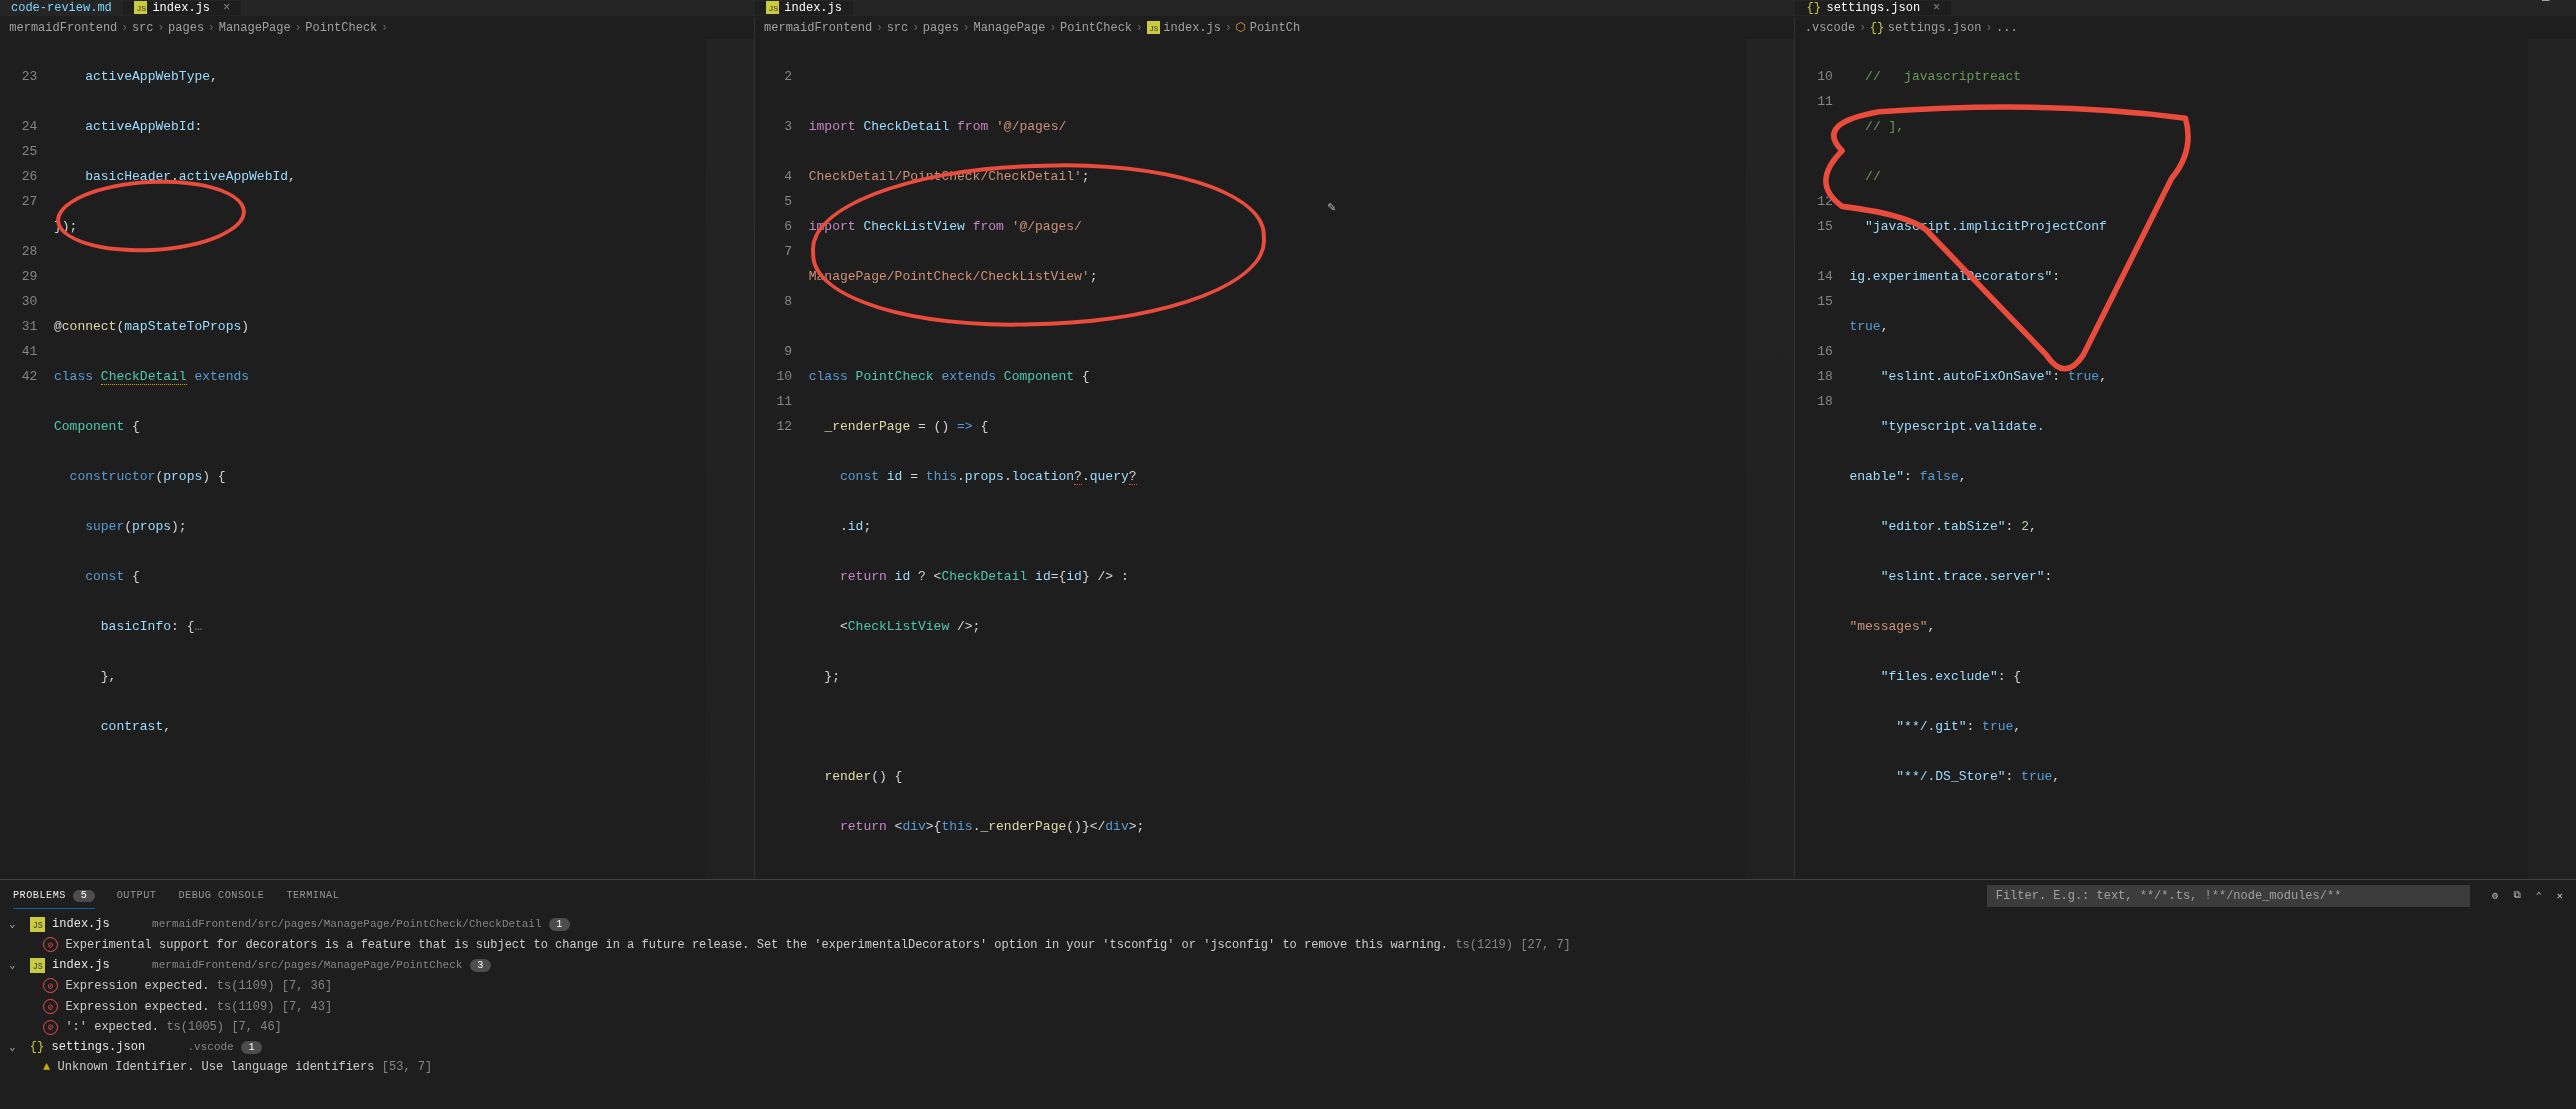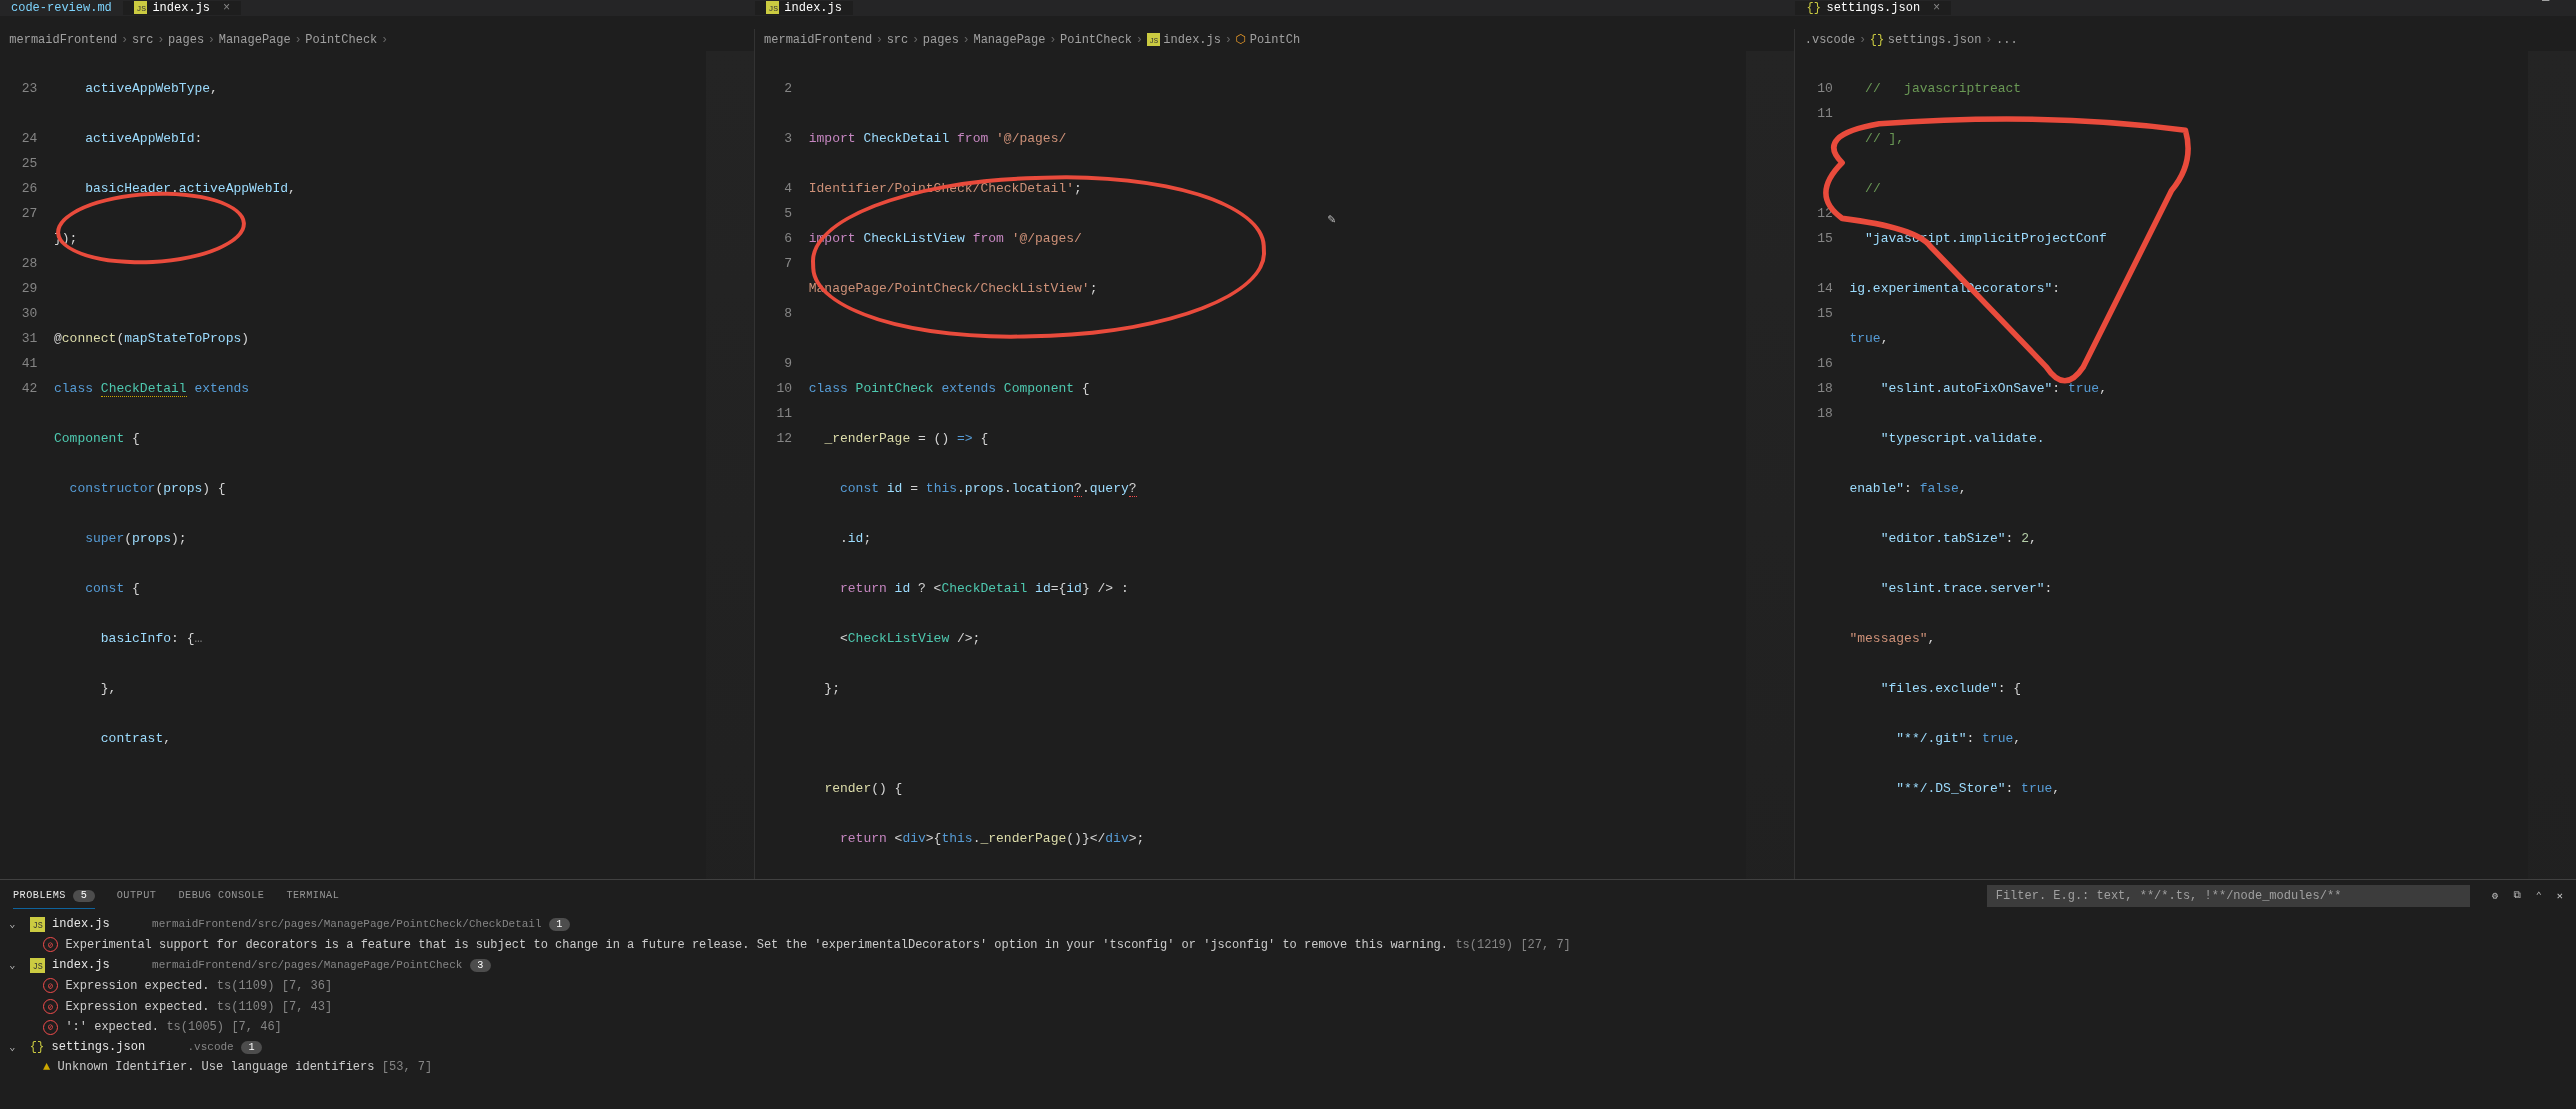--- a/index.html
+++ b/index.html
@@ -33,21 +33,20 @@
 .editor-row {
   display: flex;
   height: calc(100vh - 16.7px - 230px);
 }
 .editor-pane {
   display: flex;
   flex-direction: column;
   border-right: 0.9px solid #333;
   position: relative;
   overflow: hidden;
-  margin-top: 12px;
 }
 .pane-1 { width: 29.3%; }
 .pane-2 { width: 40.4%; }
 .pane-3 { width: 30.3%; border-right: none; }
 .breadcrumbs {
   display: flex;
   align-items: center;
   padding: 3.7px 9.3px;
   font-size: 12px;
   color: #a0a0a0;
@@ -343,21 +342,21 @@
         <div class="ln">8</div>
         <div class="ln"></div>
         <div class="ln">9</div>
         <div class="ln">10</div>
         <div class="ln">11</div>
         <div class="ln">12</div>
       </div>
       <div class="code">
 <div class="line"></div>
 <div class="line"><span class="kw2">import</span> <span class="var">CheckDetail</span> <span class="kw2">from</span> <span class="str">'@/pages/</span></div>
-<div class="line"><span class="str">Identifier/PointCheck/CheckDetail'</span>;</div>
+<div class="line"><span class="str">CheckDetail/PointCheck/CheckDetail'</span>;</div>
 <div class="line"><span class="kw2">import</span> <span class="var">CheckListView</span> <span class="kw2">from</span> <span class="str">'@/pages/</span></div>
 <div class="line"><span class="str">ManagePage/PointCheck/CheckListView'</span>;</div>
 <div class="line"></div>
 <div class="line"><span class="kw">class</span> <span class="cls">PointCheck</span> <span class="kw">extends</span> <span class="cls">Component</span> {</div>
 <div class="line">  <span class="fn">_renderPage</span> = () <span class="kw">=&gt;</span> {</div>
 <div class="line">    <span class="kw">const</span> <span class="var">id</span> = <span class="kw">this</span>.<span class="var">props</span>.<span class="var">location</span><span class="squiggle-err">?</span>.<span class="var">query</span><span class="squiggle-err">?</span></div>
 <div class="line">    .<span class="var">id</span>;</div>
 <div class="line">    <span class="kw2">return</span> <span class="var">id</span> ? &lt;<span class="tag">CheckDetail</span> <span class="attr">id</span>={<span class="var">id</span>} /&gt; :</div>
 <div class="line">    &lt;<span class="tag">CheckListView</span> /&gt;;</div>
 <div class="line">  };</div>

